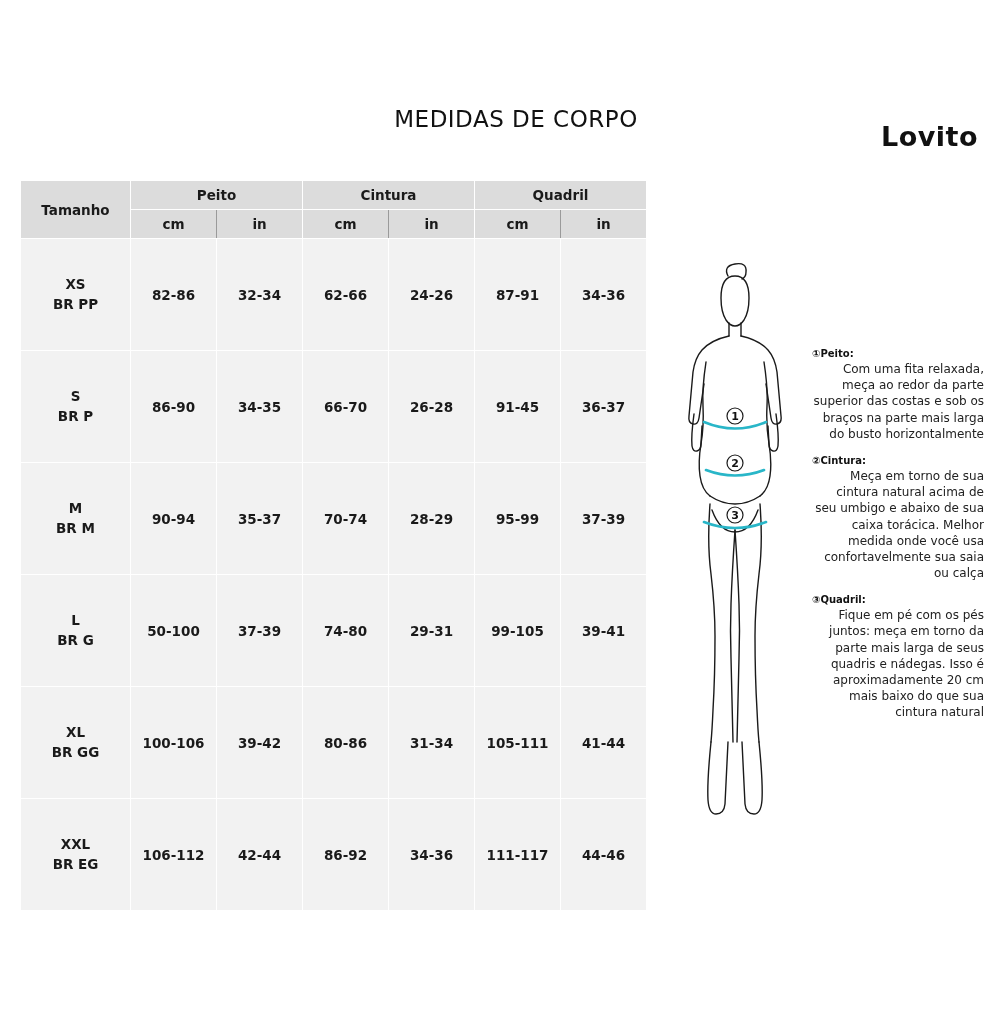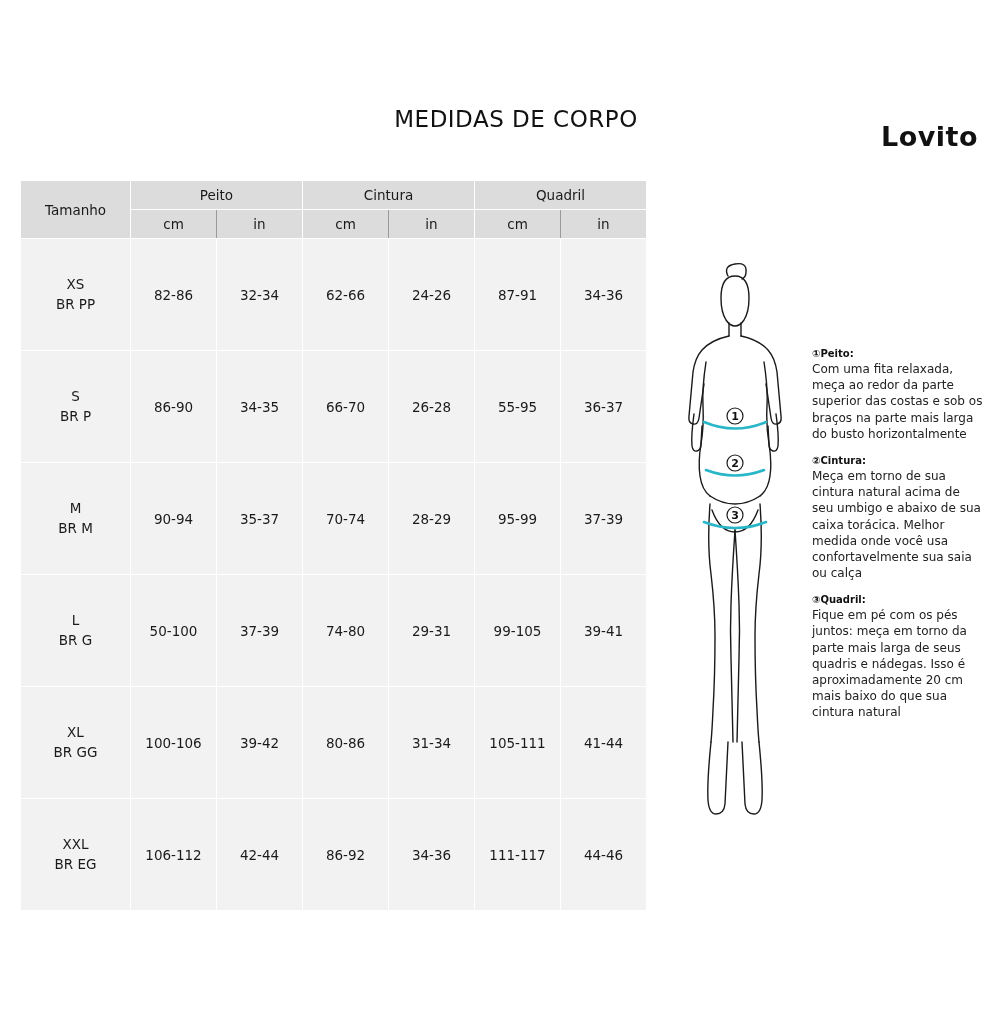--- a/index.html
+++ b/index.html
@@ -44,21 +44,21 @@
     top: 180px;
     left: 20px;
     border-collapse: collapse;
     table-layout: fixed;
   }
   .size-table td, .size-table th {
     border: 1px solid #ffffff;
     text-align: center;
     vertical-align: middle;
     font-size: 13.5px;
-    font-weight: normal;
+    font-weight: bold;
     color: #1a1a1a;
     background: #f2f2f2;
     padding: 0;
   }
   .hdr-group {
     background: #dcdcdc !important;
     height: 28px;
     font-size: 14px;
   }
   .hdr-unit {
@@ -99,20 +99,21 @@
   .note-title {
     font-size: 10px;
     font-weight: bold;
     color: #111111;
     margin-bottom: 2px;
   }
   .note-body {
     font-size: 12px;
     line-height: 1.35;
     color: #222222;
+    text-align: right;
   }
 
   .badge-num {
     font-size: 11px;
     font-weight: bold;
     fill: #111111;
   }
 </style>
 </head>
 <body>
@@ -152,21 +153,21 @@
     </tr>
     <tr class="data-row">
       <td class="size-cell">
         <span class="s-a">S</span>
         <span class="s-b">BR P</span>
       </td>
       <td>86-90</td>
       <td>34-35</td>
       <td>66-70</td>
       <td>26-28</td>
-      <td>55-95</td>
+      <td>91-45</td>
       <td>36-37</td>
     </tr>
     <tr class="data-row">
       <td class="size-cell">
         <span class="s-a">M</span>
         <span class="s-b">BR M</span>
       </td>
       <td>90-94</td>
       <td>35-37</td>
       <td>70-74</td>

